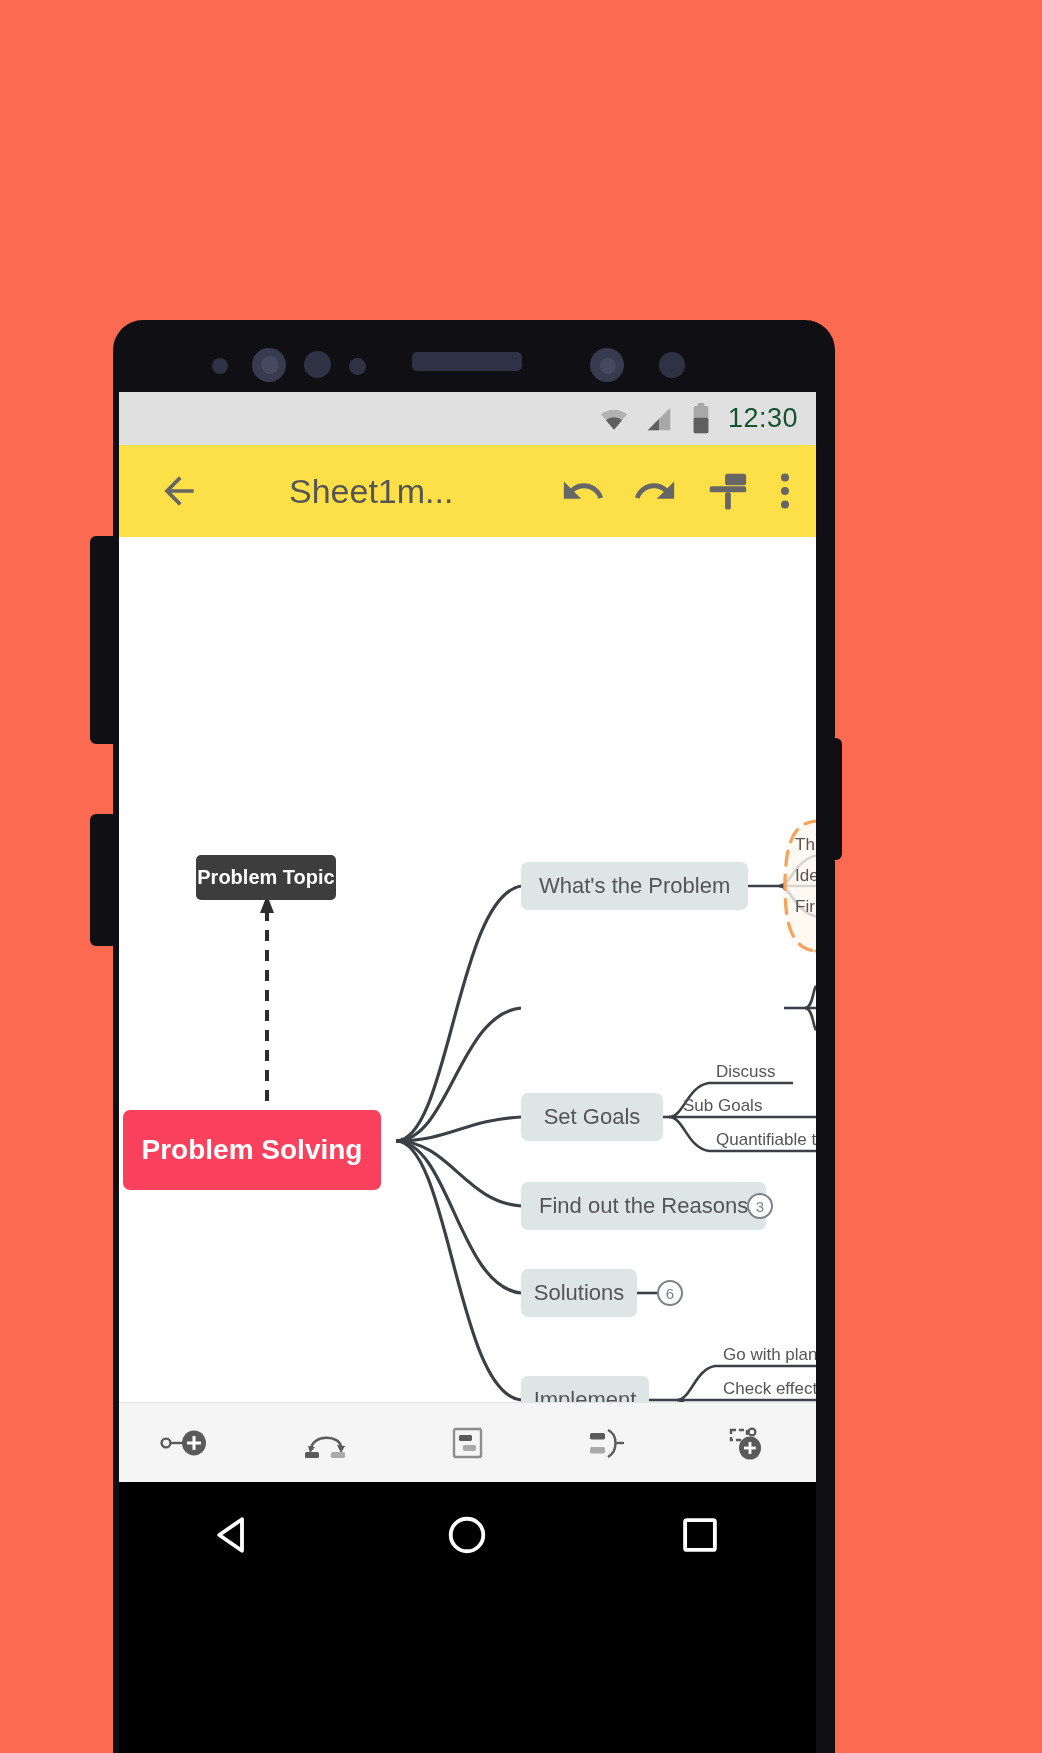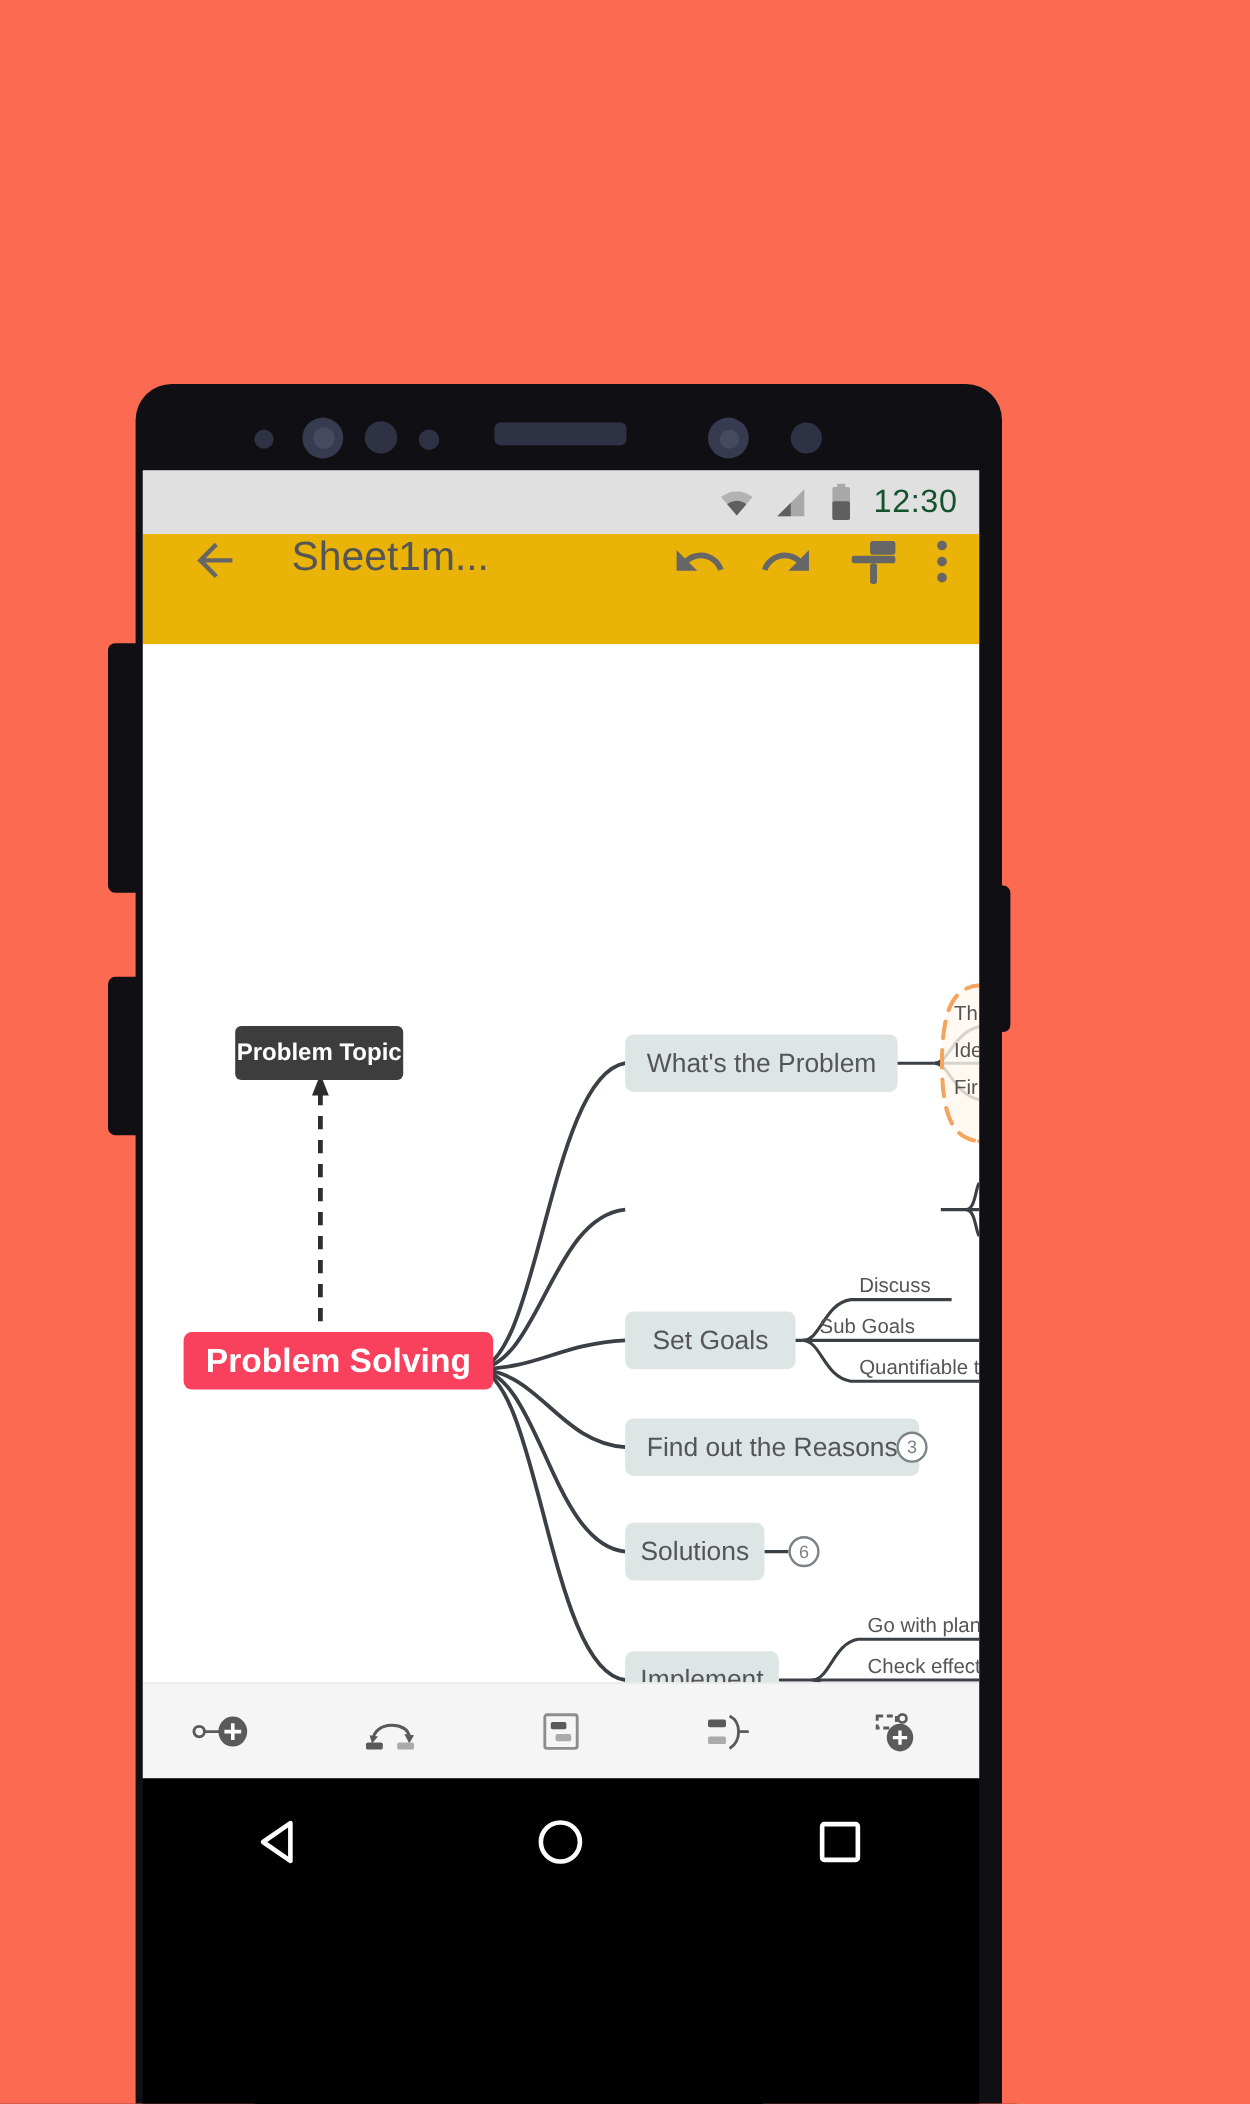--- a/index.html
+++ b/index.html
@@ -48,23 +48,24 @@
     padding-right: 18px; gap: 15px;
   }
   #status-time {
     font-size: 27px; color: #14532d; letter-spacing: .5px;
   }
 
   
   #app-bar {
     position: relative;
     height: 92px;
-    background: #eab308;
-    display: flex; align-items: flex-start;
+    background: #fde047;
+    display: flex; align-items: center;
     padding: 0 22px 0 38px;
+    gap: 46px;
   }
   #back-arrow { width: 44px; height: 44px; flex: none; }
   #doc-title {
     font-size: 34px; color: #555; margin-left: 42px;
     white-space: nowrap; overflow: hidden;
   }
   #app-bar-actions {
     margin-left: auto; display: flex; align-items: center; gap: 26px;
   }
   .appbar-icon { width: 46px; height: 46px; flex: none; cursor: pointer; }
@@ -82,21 +83,21 @@
   
   .node {
     position: absolute;
     display: flex; align-items: center; justify-content: center;
     border-radius: 7px;
     white-space: nowrap;
   }
   #node-central {
     background: #f9415d; color: #fff;
     font-size: 28px; font-weight: bold;
-    left: 34px; top: 573px; width: 258px; height: 48px;
+    left: 4px; top: 573px; width: 258px; height: 80px;
   }
   #node-floating {
     background: #3d3d3d; color: #fff;
     font-size: 20px; font-weight: bold;
     left: 77px; top: 318px; width: 140px; height: 45px;
     border-radius: 5px;
   }
   .node-main {
     background: #dde5e5; color: #555;
     font-size: 22px;

